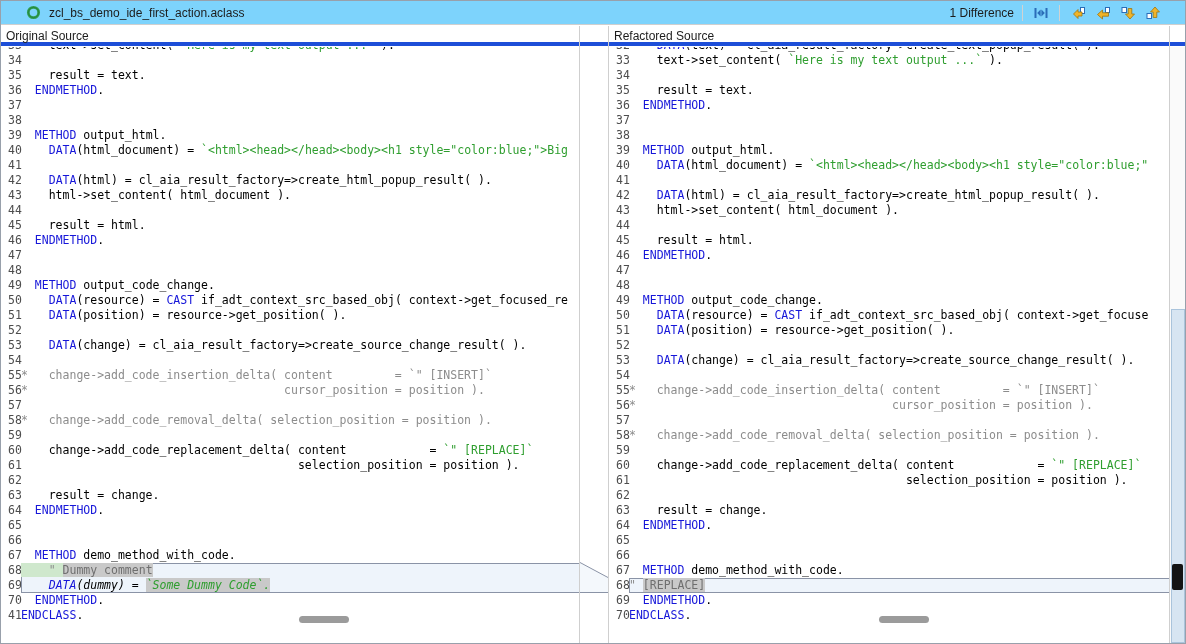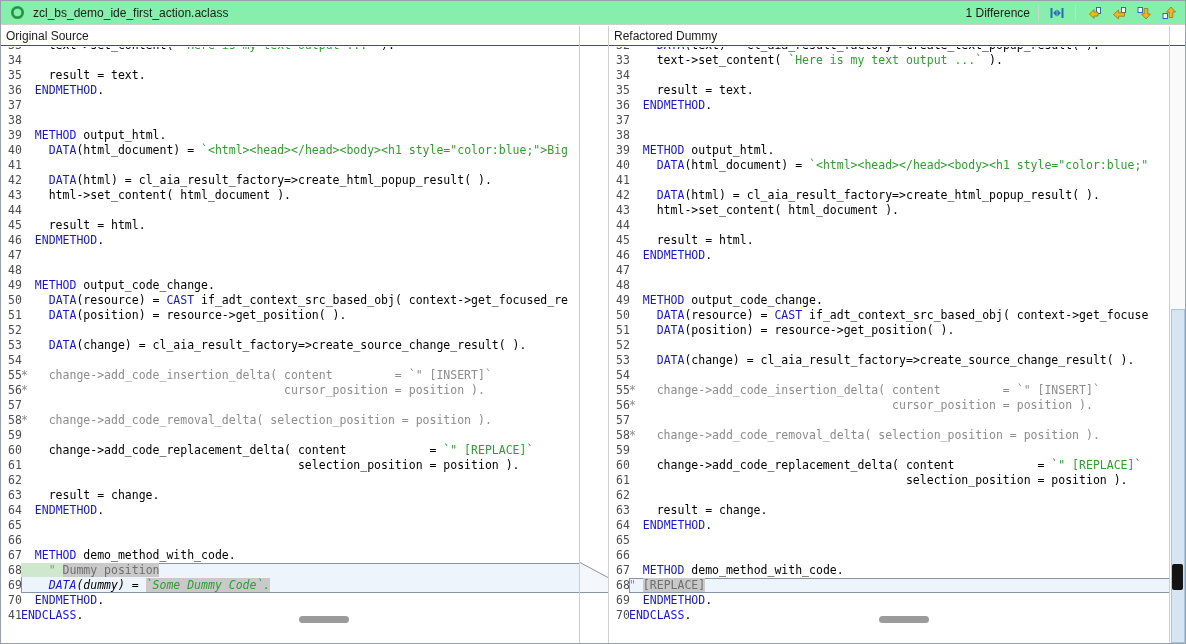--- a/index.html
+++ b/index.html
@@ -3,32 +3,32 @@
 <meta charset="utf-8">
 <style>
   * { box-sizing: border-box; }
   html,body { margin:0; padding:0; background:#e8e8e8; }
   body { width:1186px; height:644px; font-family:"Liberation Sans",sans-serif; }
   .app { position:relative; width:1186px; height:644px; background:#ffffff;
          border:1px solid #98a0ab; overflow:hidden; }
 
   
   .toolbar { position:absolute; left:0; top:0; right:0; height:24px;
-             background:#86efac; border-bottom:1px solid #cfcfcf;
-             display:flex; align-items:center; padding:0 6px; gap:6px; }
+             background:#7dd3fc; border-bottom:1px solid #cfcfcf;
+             display:flex; align-items:center; padding:0 22px; gap:6px; }
   .toolbar .title { font-size:12px; color:#1c1c1c; }
   .toolbar-right { margin-left:auto; display:flex; align-items:center; gap:5px; }
   .diff-count { font-size:12px; color:#1c1c1c; }
   .tsep { width:1px; height:16px; background:#d2d2d2; margin:0 3px; }
   .tbtn { width:20px; height:20px; display:flex; align-items:center; justify-content:center;
           border-radius:3px; }
 
   
   .pane-headers { position:absolute; left:0; top:25px; right:0; height:20px;
-                  background:#ffffff; border-bottom:1px solid #1d4ed8; font-size:12px; color:#1c1c1c;text-align:right; }
+                  background:#ffffff; border-bottom:4px solid #1d4ed8; font-size:12px; color:#1c1c1c;text-align:right; }
   .ph-left  { position:absolute; left:5px;  top:3px; }
   .ph-right { position:absolute; left:613px; top:3px; }
 
   
   .vline { position:absolute; top:25px; bottom:0; width:1px; background:#cfcfcf; }
   .vl-1 { left:578px; } .vl-2 { left:607px; } .vl-3 { left:1168px; }
 
   
   .pane { position:absolute; top:46px; bottom:16px; overflow:hidden; background:#fff;padding-left:27px; }
   .pane-left  { left:0;     width:578px; }
@@ -121,21 +121,21 @@
         <svg width="16" height="16" viewBox="0 0 16 16">
           <rect x="2" y="8.5" width="4.5" height="5" fill="#ffffff" stroke="#2a6db8"></rect>
           <polygon points="10,2 5.5,7 8.2,7 8.2,12.5 11.8,12.5 11.8,7 14.5,7" fill="#f0b429" stroke="#9c7410" stroke-width="0.8"></polygon>
         </svg>
       </span>
     </div>
   </div>
 
   <div class="pane-headers">
     <span class="ph-left">Original Source</span>
-    <span class="ph-right">Refactored Dummy</span>
+    <span class="ph-right">Refactored Source</span>
   </div>
 
   <div class="vline vl-1"></div>
   <div class="vline vl-2"></div>
   <div class="vline vl-3"></div>
 
   <div class="pane pane-left">
     <div class="lines" id="left-lines">
         <div class="row">
           <span class="ln">33</span>
@@ -272,21 +272,21 @@
         <div class="row">
           <span class="ln">66</span>
           <span class="codeseg"></span>
         </div>
         <div class="row">
           <span class="ln">67</span>
           <span class="codeseg"><span class="sg-t">  </span><span class="sg-k">METHOD</span><span class="sg-t"> demo_method_with_code.</span></span>
         </div>
         <div class="row diff d-start">
           <span class="ln">68</span>
-          <span class="codeseg"><span class="sg-cgn">    " </span><span class="sg-chg">Dummy position</span></span>
+          <span class="codeseg"><span class="sg-cgn">    " </span><span class="sg-chg">Dummy comment</span></span>
         </div>
         <div class="row diff d-end">
           <span class="ln">69</span>
           <span class="codeseg"><span class="sg-t">    </span><span class="sg-k">DATA</span><span class="sg-t">(dummy) = </span><span class="sg-sh">`Some Dummy Code`.</span></span>
         </div>
         <div class="row">
           <span class="ln">70</span>
           <span class="codeseg"><span class="sg-t">  </span><span class="sg-k">ENDMETHOD</span><span class="sg-t">.</span></span>
         </div>
         <div class="row">

